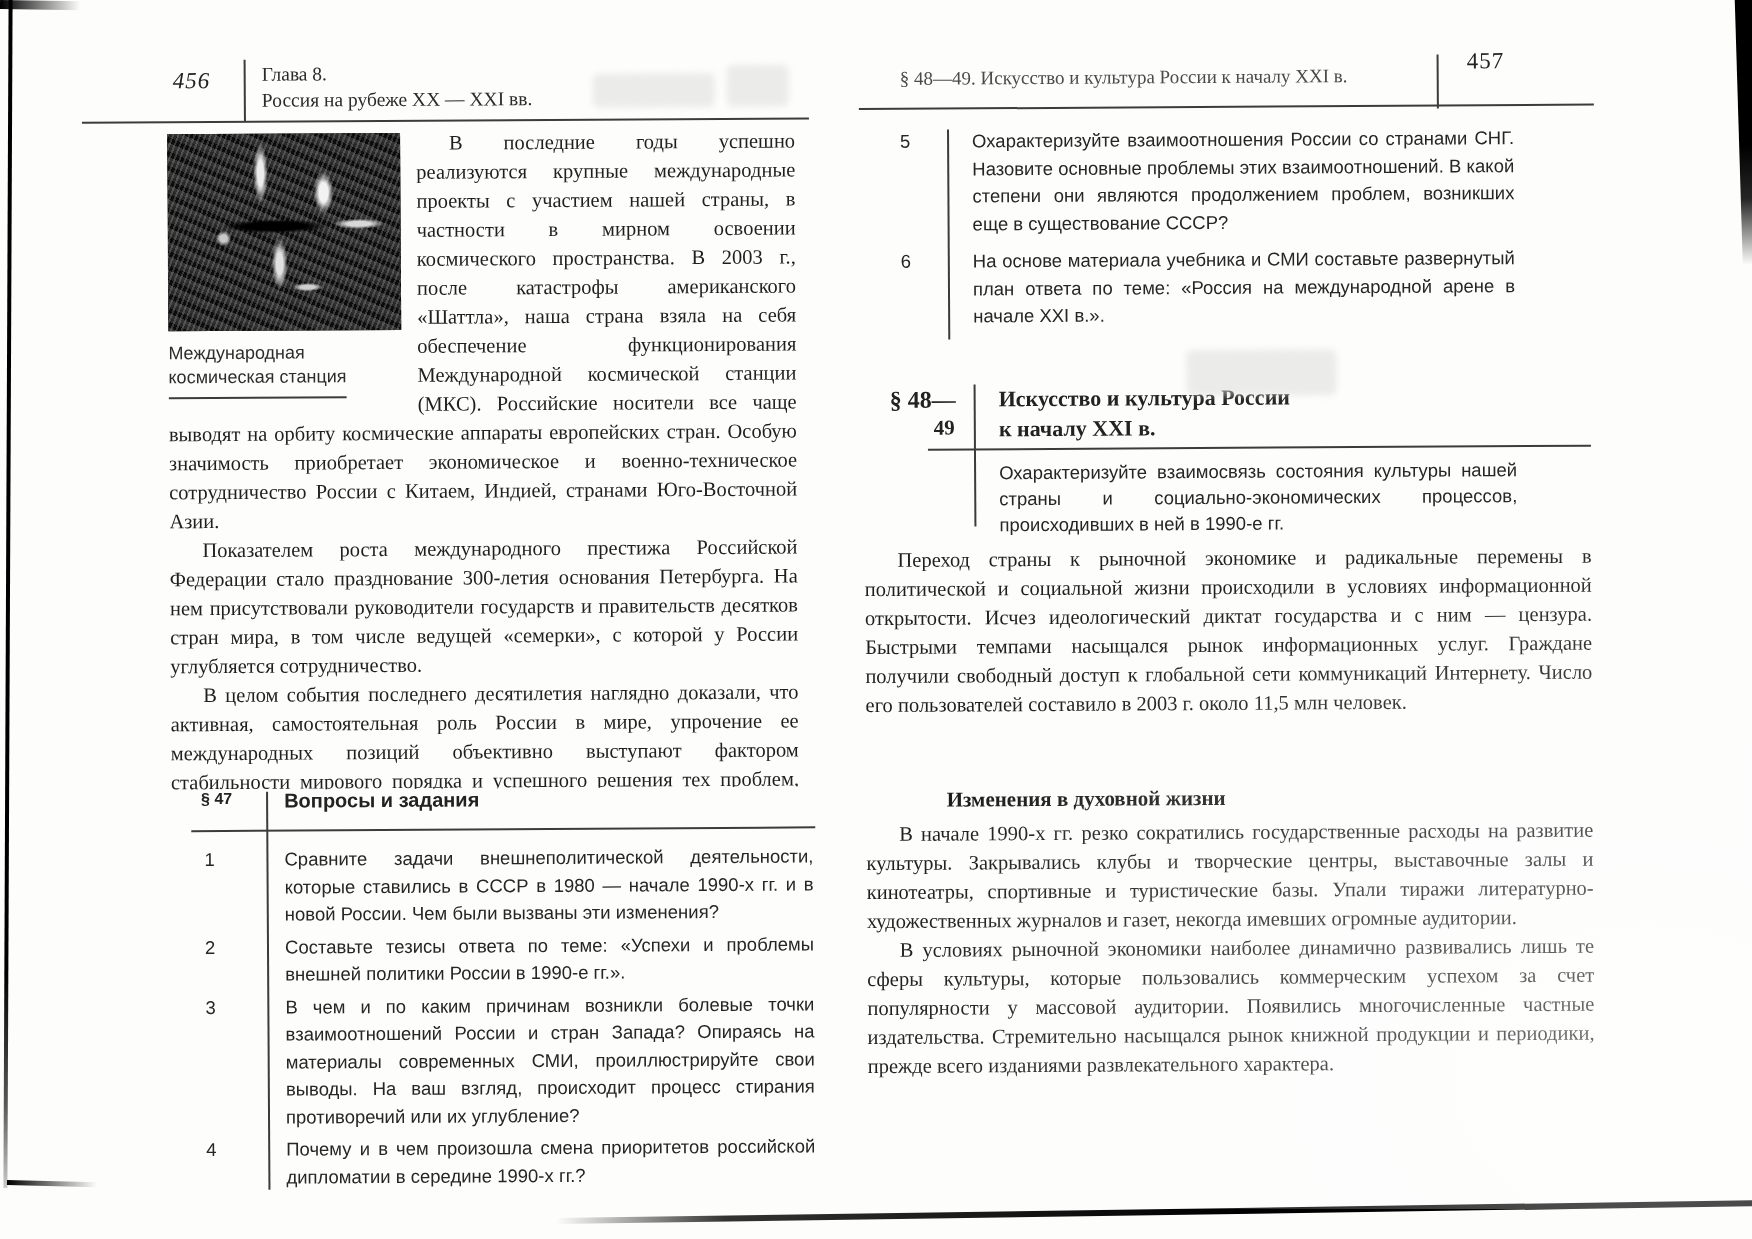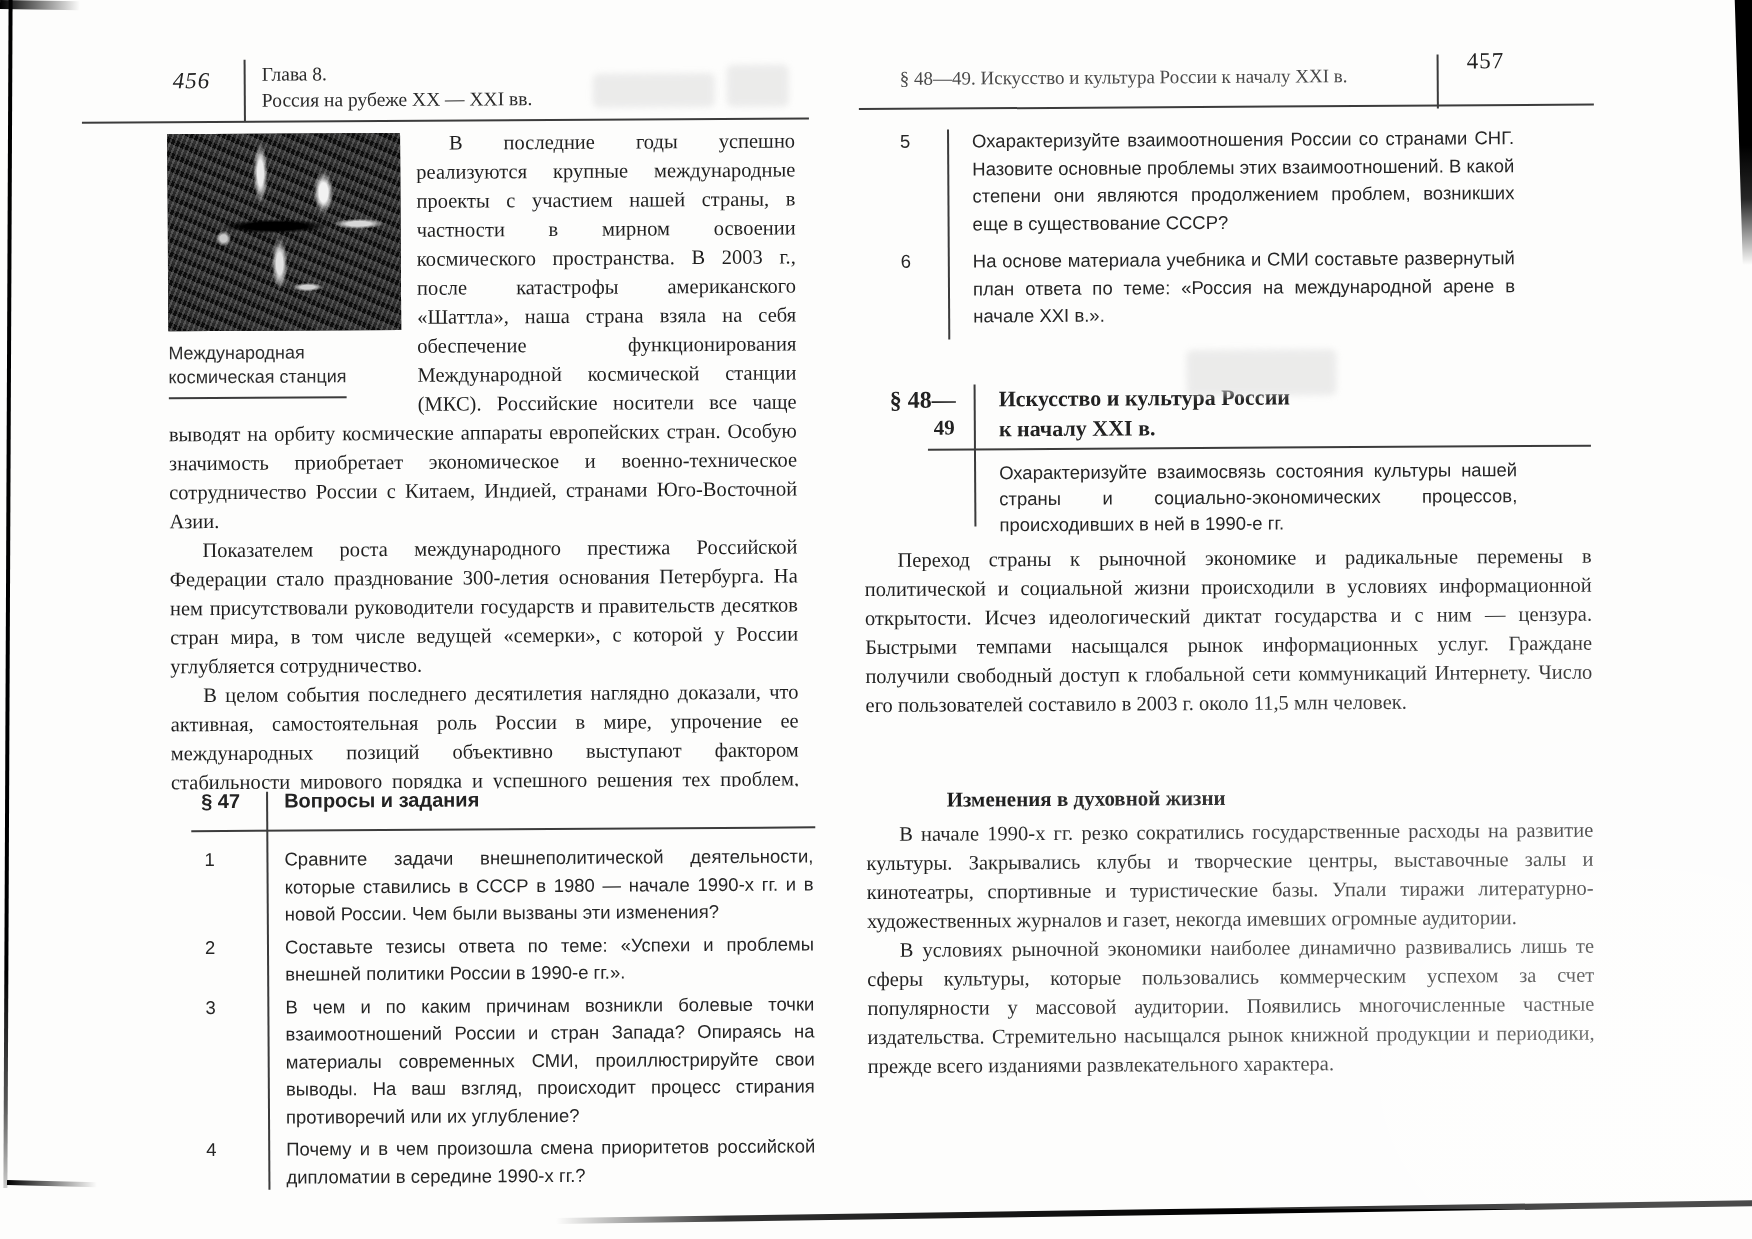--- a/index.html
+++ b/index.html
@@ -31,21 +31,21 @@
       radial-gradient(30px 6px at 82% 46%, #d8d8d8 0 40%, transparent 85%),
       radial-gradient(18px 5px at 60% 78%, #cfcfcf 0 40%, transparent 85%),
       repeating-linear-gradient(112deg, rgba(210,210,210,.22) 0 2px, rgba(0,0,0,0) 2px 5px),
       repeating-linear-gradient(24deg, #323232 0 4px, #0c0c0c 4px 9px, #272727 9px 13px);}
   .photo-caption{font-family:"Liberation Sans", sans-serif;font-size:18px;line-height:24px;
     color:#2d2d2d;margin-top:10px;text-indent:0;text-align:left;}
   .caption-rule{width:178px;height:2px;background:#3c3c3c;margin-top:8px;}
 
   .q-section{left:170px;top:786px;width:642px;}
   .q-vrule{left:95px;top:2px;height:398px;}
-  .q-label{left:30px;top:0;font-size:20px;font-weight:bold;}
+  .q-label{left:30px;top:0;font-size:16px;font-weight:bold;}
   .q-title{left:113px;top:0;font-size:20px;font-weight:bold;}
   .q-hr{left:20px;top:40px;width:624px;height:2px;background:#3c3c3c;}
   .q-list{position:absolute;left:0;top:56px;width:642px;}
   .q-item{position:relative;padding-left:113px;margin-bottom:5px;
     font-family:"Liberation Sans", sans-serif;font-size:18.5px;line-height:27.5px;
     text-align:justify;color:#262626;}
   .q-item .qnum{position:absolute;left:33px;top:0;font-weight:normal;}
 
   
   .rp-head{left:903px;top:68px;width:520px;font-size:19px;color:#4a4a4a;}

